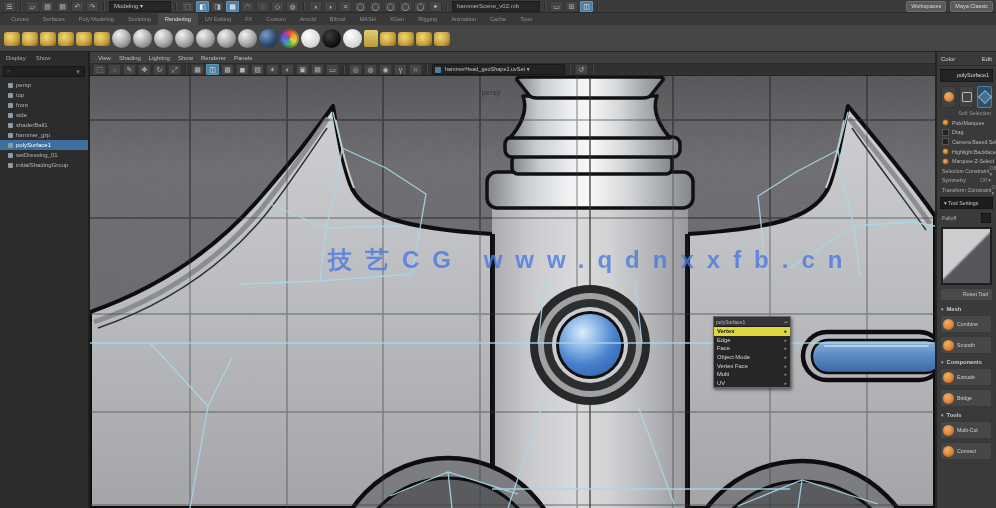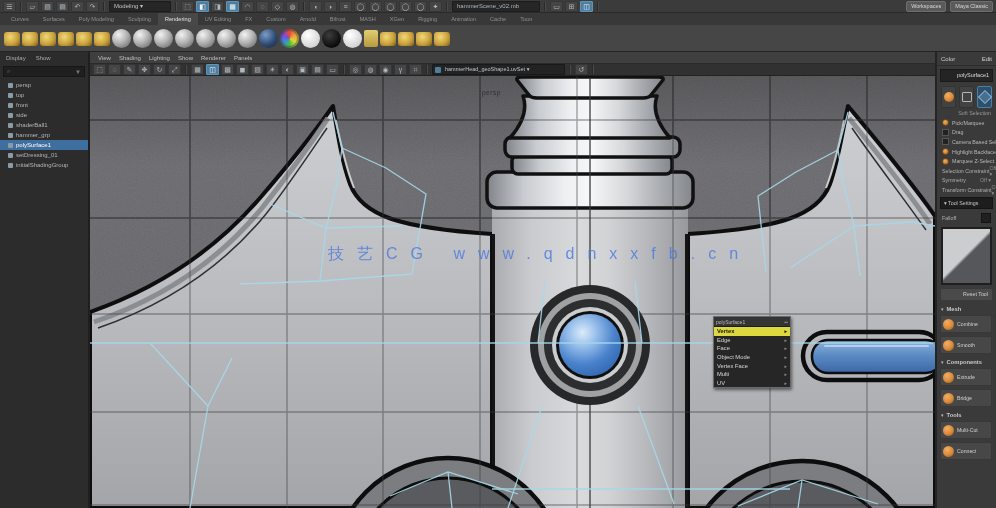--- a/index.html
+++ b/index.html
@@ -55,21 +55,21 @@
   
   #viewport{position:absolute;left:90px;top:52px;width:845px;height:456px;background:#3f3f3f;}
   #vp-menus{height:11px;display:flex;align-items:center;gap:2px;padding:0 5px;background:#3f3f3f;}
   .vp-menu{font-size:6px;color:#bfbfbf;padding:0 3px;}
   #vp-toolbar{height:13px;background:#313131;border-top:1px solid #2a2a2a;border-bottom:1px solid #222;
     display:flex;align-items:center;gap:2px;padding:0 3px;box-sizing:border-box;}
   .vp-dd{height:9px;min-width:116px;background:#232323;border:1px solid #191919;color:#b9c6d0;
     font-size:5.5px;line-height:9px;padding:0 3px 0 12px;position:relative;border-radius:1px;flex:none;}
   .vp-dd:before{content:"";position:absolute;left:2px;top:1.5px;width:6px;height:6px;background:#4f7d9e;border-radius:1px;}
   #vp-canvas-wrap{position:relative;width:845px;height:432px;overflow:hidden;}
-  #watermark{position:absolute;left:238px;top:168px;font-size:16px;font-weight:normal;color:#4b79e0;
+  #watermark{position:absolute;left:238px;top:168px;font-size:24px;font-weight:bold;color:#4b79e0;
     opacity:.8;letter-spacing:13px;white-space:nowrap;z-index:5;}
   #camera-label{position:absolute;left:392px;top:13px;font-size:6.5px;color:#2e3032;z-index:5;letter-spacing:.5px;}
   
   #ctx-menu{position:absolute;left:623px;top:240px;width:76px;background:#262626;
     border:1px solid #6a6a6a;z-index:6;box-shadow:1px 2px 3px rgba(0,0,0,.5);}
   #ctx-title{height:9px;background:#343434;display:flex;align-items:center;justify-content:space-between;
     padding:0 2px;border-bottom:1px solid #1b1b1b;}
   #ctx-title .t{font-size:5px;color:#bdbdbd;white-space:nowrap;overflow:hidden;}
   #ctx-title .ic{font-size:5px;color:#9a9a9a;}
   .ctx-row{height:8.6px;display:flex;align-items:center;justify-content:space-between;padding:0 3px;}

